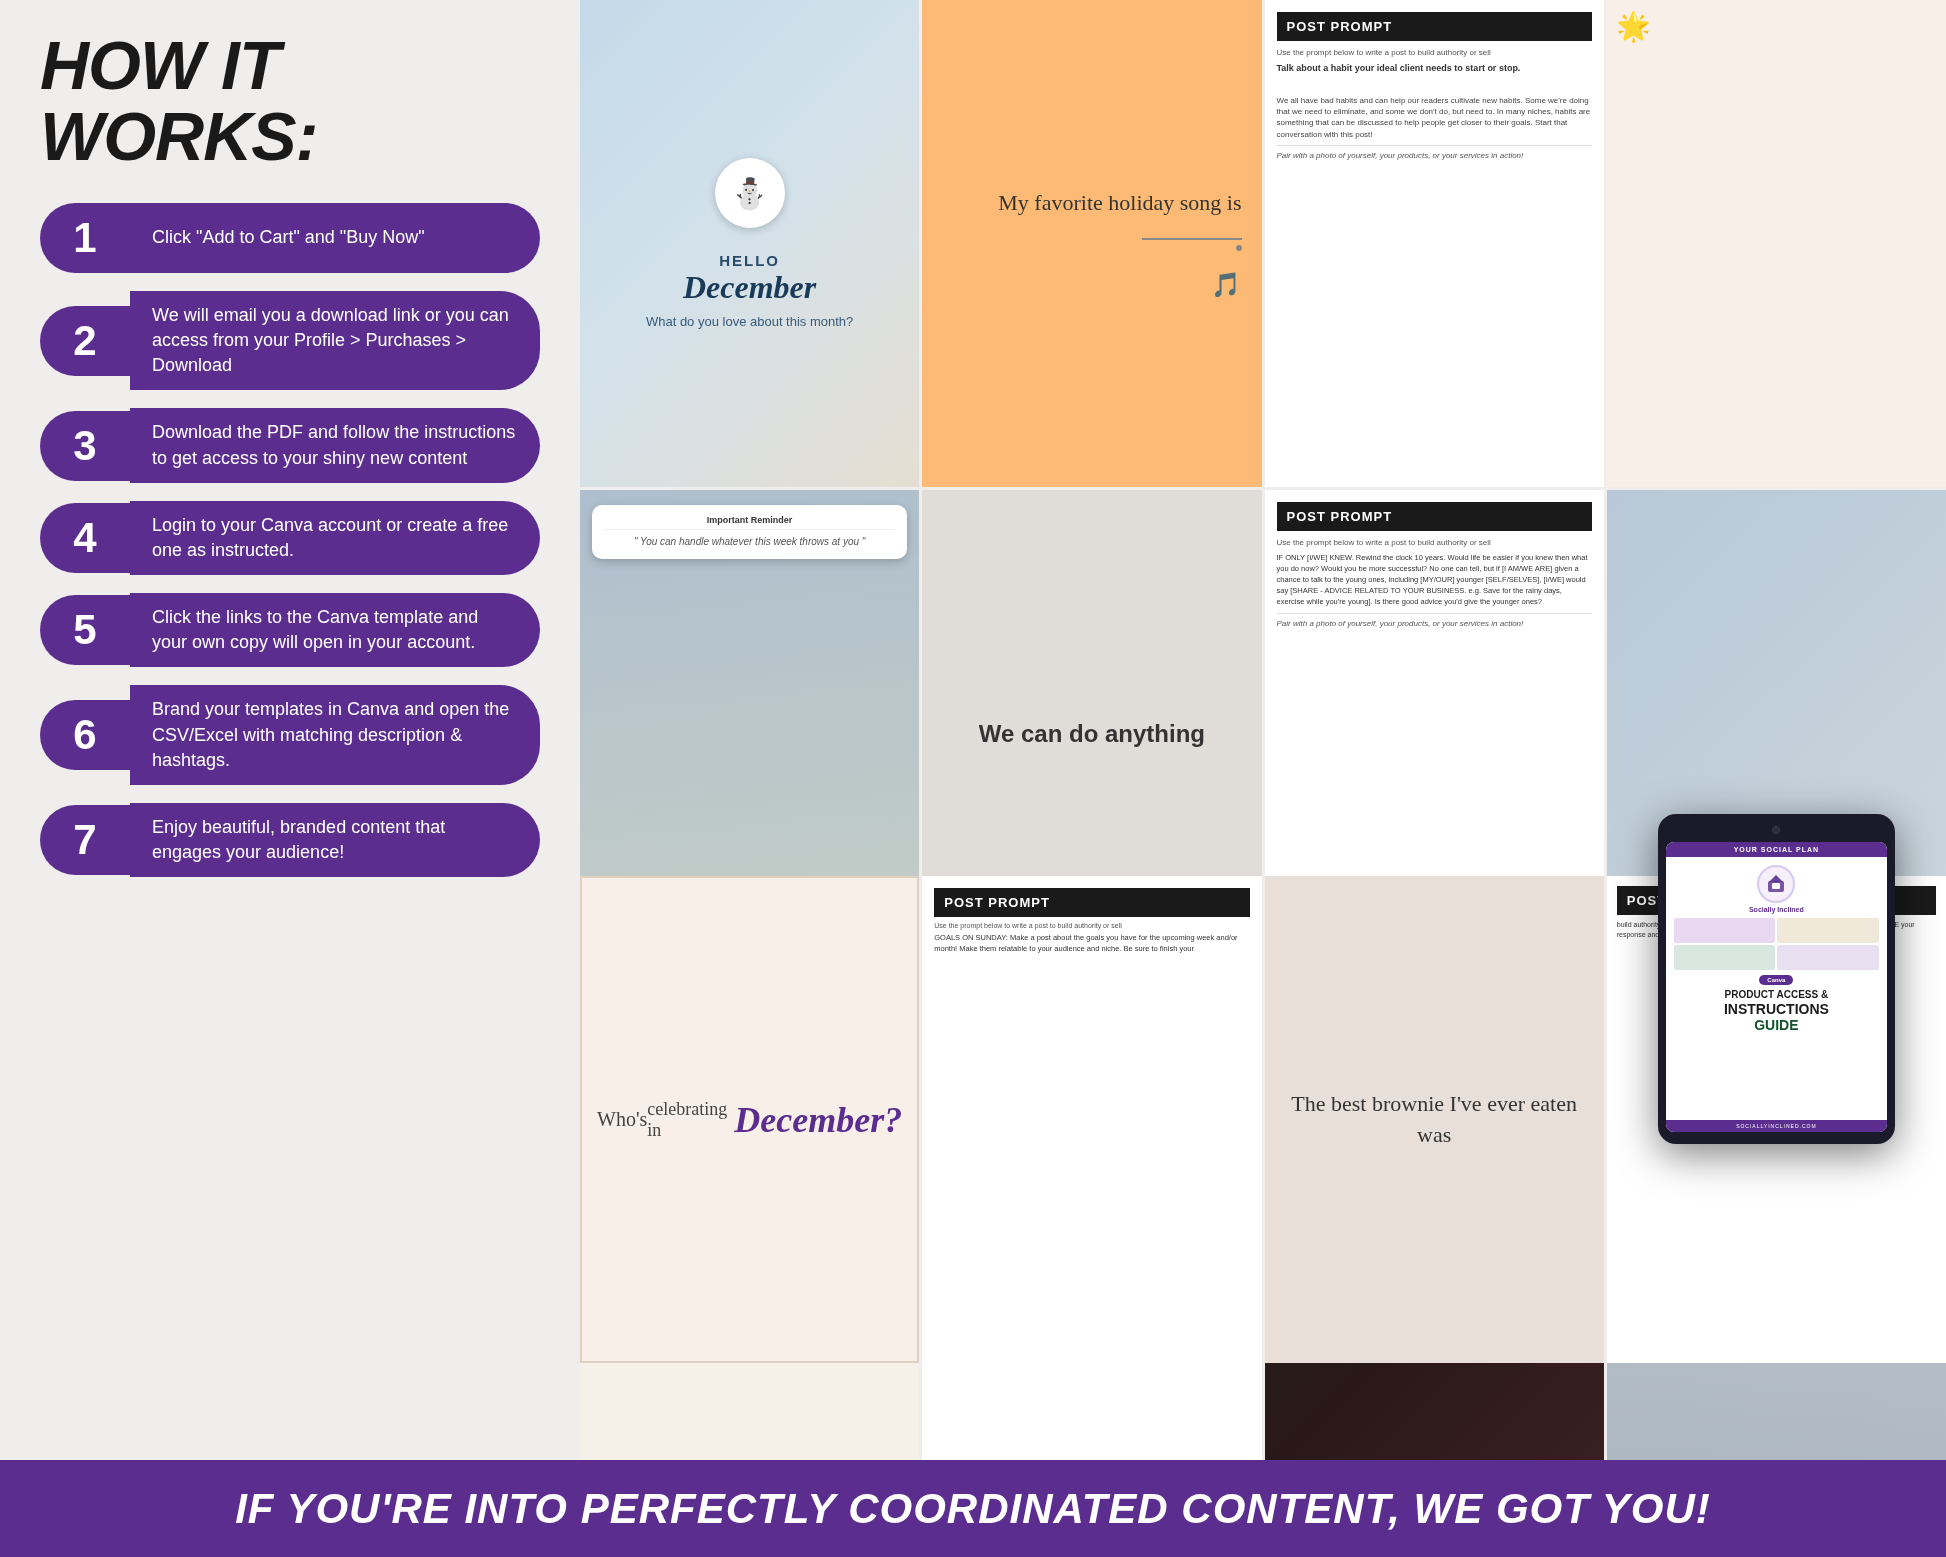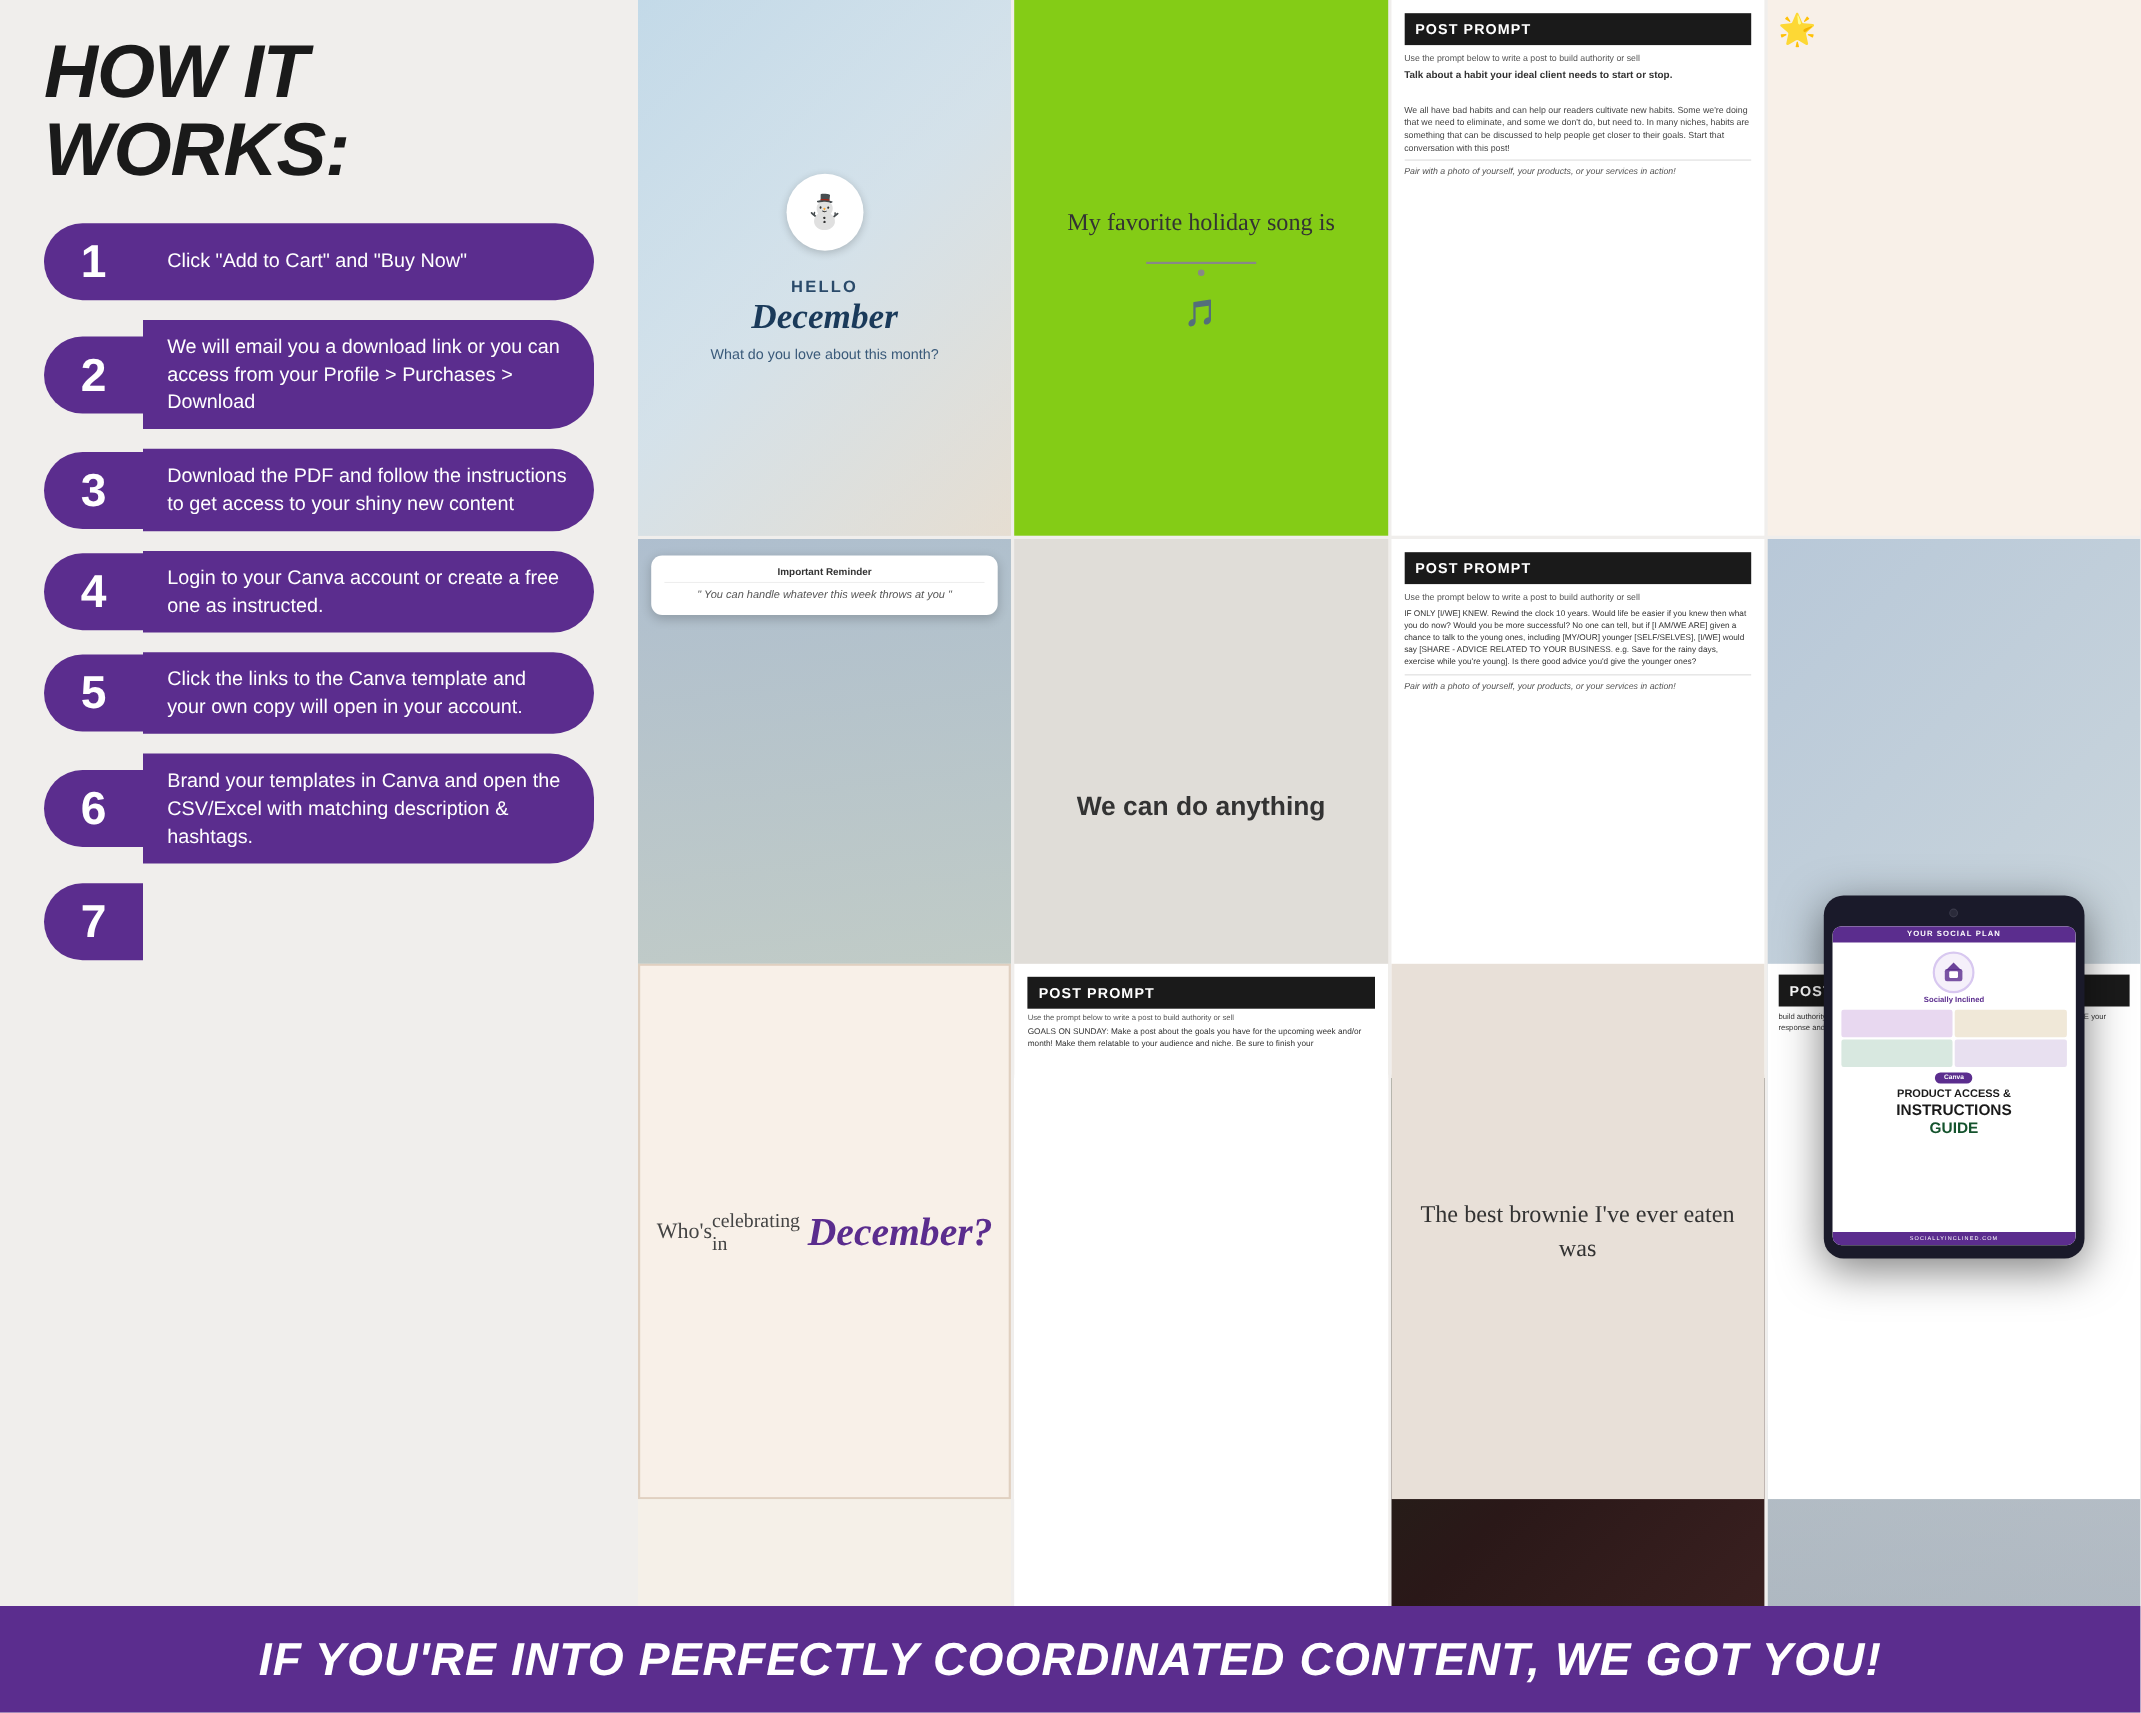--- a/index.html
+++ b/index.html
@@ -133,39 +133,40 @@
     <div class="step-row">
       <div class="step-number-badge">5</div>
       <div class="step-text-box">Click the links to the Canva template and your own copy will open in your account.</div>
     </div>
     <div class="step-row">
       <div class="step-number-badge">6</div>
       <div class="step-text-box">Brand your templates in Canva and open the CSV/Excel with matching description &amp; hashtags.</div>
     </div>
     <div class="step-row">
       <div class="step-number-badge">7</div>
+      <div class="step-text-box">Enjoy beautiful, branded content that engages your audience!</div>
     </div>
   </div>
 </div>
 
 <div class="right-section">
   <div style="display:grid; grid-template-columns: repeat(4, 1fr); grid-template-rows: repeat(3, 487px); gap: 3px; width:100%; height:100%;">
 
     <div style="background: linear-gradient(135deg,#b8d4e8 0%,#c8dce8 40%,#e0d8cc 100%); display:flex; flex-direction:column; align-items:center; justify-content:center; padding:20px; position:relative; overflow:hidden;">
       <div style="position:absolute; top:0; left:0; right:0; bottom:0; background:linear-gradient(135deg,#c8dce8 0%,#d8e4ec 50%,#e8e0d4 100%); opacity:0.7;"></div>
       <div style="position:relative; z-index:1; text-align:center;">
 
         <div style="width:70px; height:70px; background:white; border-radius:50%; margin:0 auto 5px; box-shadow:0 2px 8px rgba(0,0,0,0.2); display:flex; align-items:center; justify-content:center; font-size:30px;">⛄</div>
         <div style="font-size:15px; font-weight:700; color:#2a4a6a; text-transform:uppercase; letter-spacing:2px;margin-top:24px;">HELLO</div>
         <div style="font-family:Georgia,serif; font-style:italic; font-size:32px; color:#1a3a5a; font-weight:700;">December</div>
         <div style="font-size:13px; color:#3a5a7a; margin-top:8px;">What do you love about this month?</div>
       </div>
     </div>
 
-    <div style="background:#84cc16; display:flex; flex-direction:column; align-items:center; justify-content:center; padding:20px;">
+    <div style="background:#fdba74; display:flex; flex-direction:column; align-items:flex-end; justify-content:center; padding:20px;">
       <div style="font-family:Georgia,serif; font-size:22px; color:#333; text-align:center; line-height:1.4;">My favorite holiday song is</div>
       <div style="width:100px; height:2px; background:#888; margin-top:20px;"></div>
       <div style="width:6px; height:6px; background:#888; border-radius:50%; margin-top:5px;"></div>
       <div style="margin-top:20px; font-size:24px;">🎵</div>
     </div>
 
     <div style="background:white; padding:12px; font-size:9px; overflow:hidden;">
       <div style="background:#1a1a1a; color:white; font-size:13px; font-weight:900; padding:7px 10px; text-transform:uppercase; letter-spacing:1px; margin-bottom:7px;">POST PROMPT</div>
       <div style="font-size:8px; color:#555; margin-bottom:5px; line-height:1.3;">Use the prompt below to write a post to build authority or sell</div>
       <div style="font-size:9px; font-weight:700; color:#333; margin-bottom:20px; line-height:1.3;">Talk about a habit your ideal client needs to start or stop.</div>

